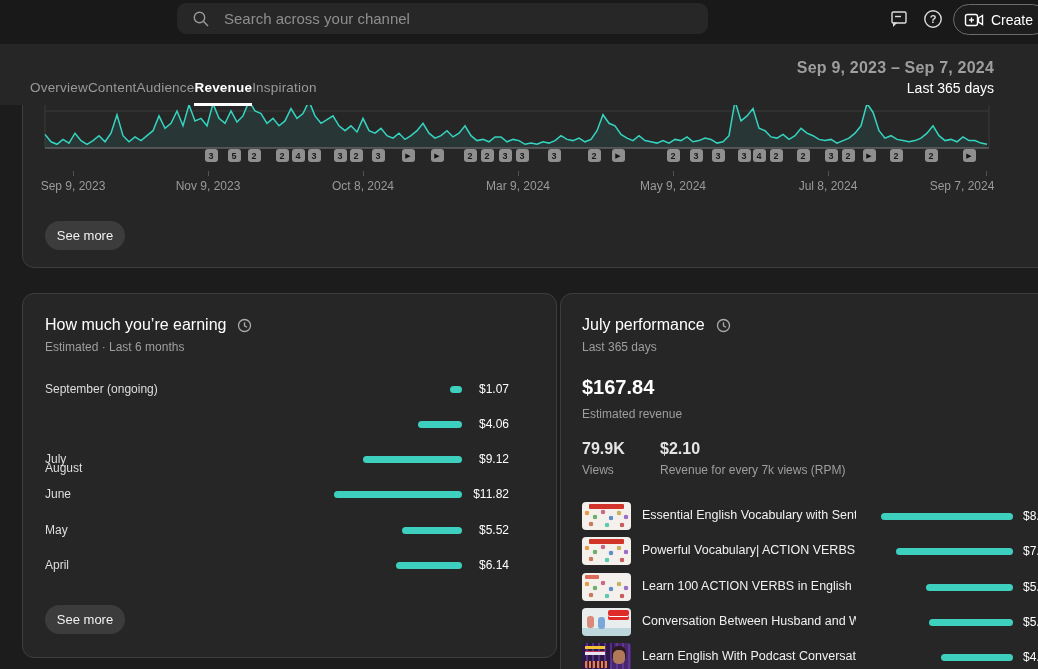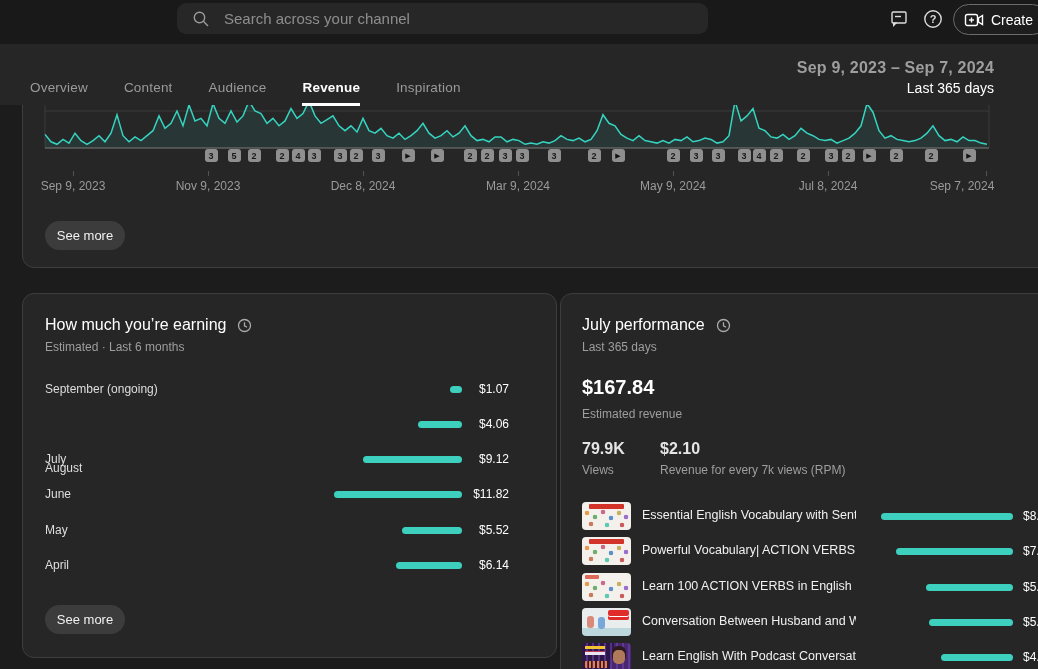--- a/index.html
+++ b/index.html
@@ -13,21 +13,21 @@
                display:flex;align-items:center;}
   .search-pill svg{margin-left:15px;}
   .search-input{background:transparent;border:none;outline:none;color:#ddd;font-size:15px;
                 margin-left:12px;width:440px;font-family:inherit;}
   .search-input::placeholder{color:#8e8e8e;}
   .hdr-icon{top:8px;width:22px;height:22px;display:flex;align-items:center;justify-content:center;cursor:pointer;}
   .create-btn{left:953px;top:4px;height:29px;padding:0 14px 0 10px;border:1px solid #6b6b6b;border-radius:16px;
               display:flex;align-items:center;gap:7px;font-size:14px;font-weight:500;color:#fff;background:rgba(255,255,255,0.02);}
   
   .tab-strip{left:0;top:44px;width:1038px;height:61px;background:#262626;z-index:20;}
-  .tabs{position:absolute;left:30px;top:36px;display:flex;gap:36px;}
+  .tabs{position:absolute;left:30px;top:36px;display:flex;}
   .tab{font-size:13.5px;letter-spacing:.2px;color:#9a9a9a;padding-bottom:8px;border-bottom:3px solid transparent;cursor:pointer;}
   .tab.active{color:#fff;font-weight:700;border-bottom-color:#fff;}
   .date-picker{position:absolute;right:44px;top:15px;text-align:right;cursor:pointer;}
   .date-range{font-size:16px;color:#9e9e9e;letter-spacing:.2px;font-weight:bold;}
   .date-preset{font-size:14px;color:#fff;margin-top:3px;}
   
   .card{background:#262626;border:1px solid #3d3d3d;border-radius:12px;box-sizing:border-box;}
   .chart-card{left:22px;top:-46px;width:1060px;height:314px;z-index:5;}
   .earn-card{left:22px;top:293px;width:535px;height:365px;z-index:5;}
   .video-card{left:560px;top:293px;width:522px;height:400px;z-index:5;}
@@ -128,21 +128,21 @@
         <div class="badge" style="left: 866.5px; top: 194px;">2</div>
         <div class="badge" style="left: 901.5px; top: 194px;">2</div>
         <div class="badge play" style="left: 939.5px; top: 194px;">▶</div>
       </div>
     <div id="xaxis">
         <div class="xtick" style="left: 50px; top: 216px;"></div>
         <div class="xlabel" style="left: 50px; top: 224px;">Sep 9, 2023</div>
         <div class="xtick" style="left: 185px; top: 216px;"></div>
         <div class="xlabel" style="left: 185px; top: 224px;">Nov 9, 2023</div>
         <div class="xtick" style="left: 340px; top: 216px;"></div>
-        <div class="xlabel" style="left: 340px; top: 224px;">Dec 8, 2024</div>
+        <div class="xlabel" style="left: 340px; top: 224px;">Oct 8, 2024</div>
         <div class="xtick" style="left: 495px; top: 216px;"></div>
         <div class="xlabel" style="left: 495px; top: 224px;">Mar 9, 2024</div>
         <div class="xtick" style="left: 650px; top: 216px;"></div>
         <div class="xlabel" style="left: 650px; top: 224px;">May 9, 2024</div>
         <div class="xtick" style="left: 805px; top: 216px;"></div>
         <div class="xlabel" style="left: 805px; top: 224px;">Jul 8, 2024</div>
         <div class="xtick" style="left: 963px; top: 216px;"></div>
         <div class="xlabel" style="left: 939px; top: 224px;">Sep 7, 2024</div>
       </div>
     <div class="ylabel" style="left:983px;top:102px">$1.50</div>

